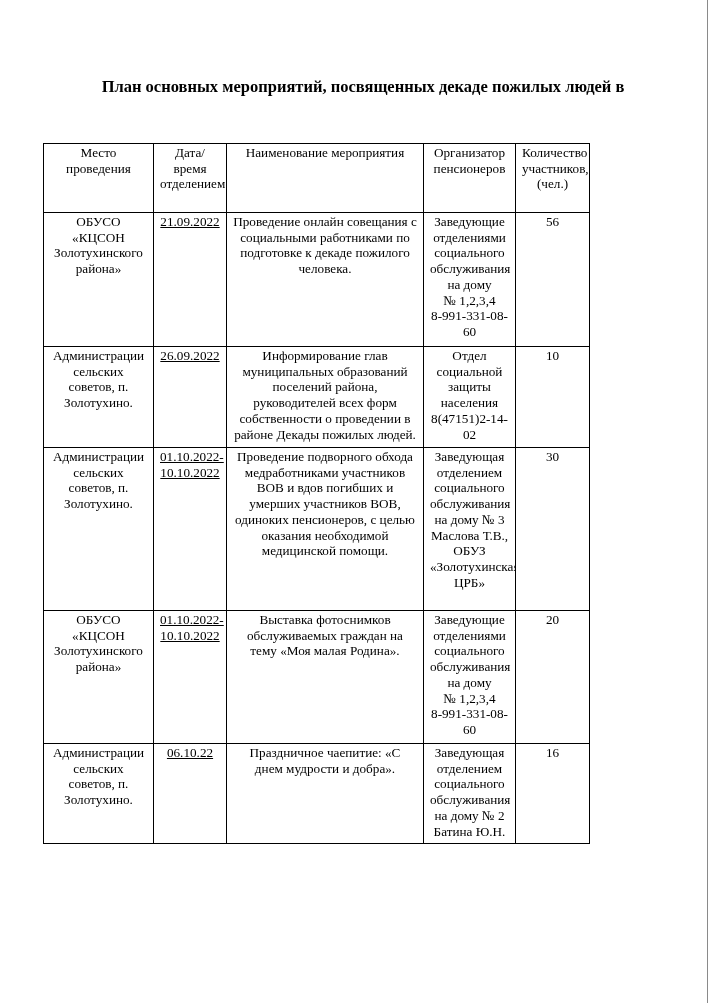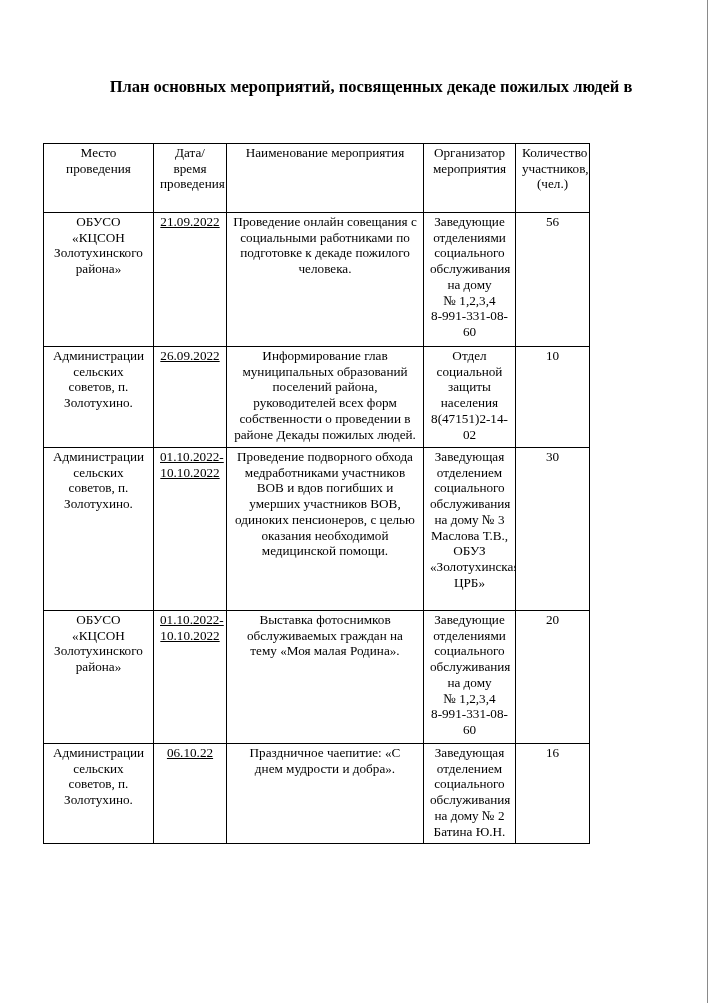--- a/index.html
+++ b/index.html
@@ -19,21 +19,21 @@
       position: absolute;
       top: 0;
       left: 707px;
       width: 1px;
       height: 1003px;
       background: #8a8a8a;
     }
     .doc-title {
       position: absolute;
       top: 76px;
-      left: 56px;
+      left: 48px;
       width: 630px;
       text-align: center;
       font-weight: bold;
       font-size: 16.5px;
       line-height: 21px;
       margin: 0;
     }
     .doc-title span { display: block; }
     table.plan {
       position: absolute;
@@ -87,24 +87,24 @@
     <col class="col-date">
     <col class="col-name">
     <col class="col-org">
     <col class="col-count">
   </colgroup>
   <tbody>
       <tr class="head-row">
     <th class="ml">Место
 проведения</th>
     <th class="ml">Дата/время
-проведения</th>
+отделением</th>
     <th class="ml">Наименование мероприятия</th>
     <th class="ml">Организатор
-мероприятия</th>
+пенсионеров</th>
     <th class="ml">Количество
 участников,
 (чел.)</th>
   </tr>
 
   <tr class="r1">
     <td class="ml">ОБУСО «КЦСОН Золотухинского района»</td>
     <td class="ml date-cell">21.09.2022</td>
     <td class="justify">Проведение онлайн  совещания с социальными работниками по подготовке к декаде пожилого человека.</td>
     <td class="ml">Заведующие

